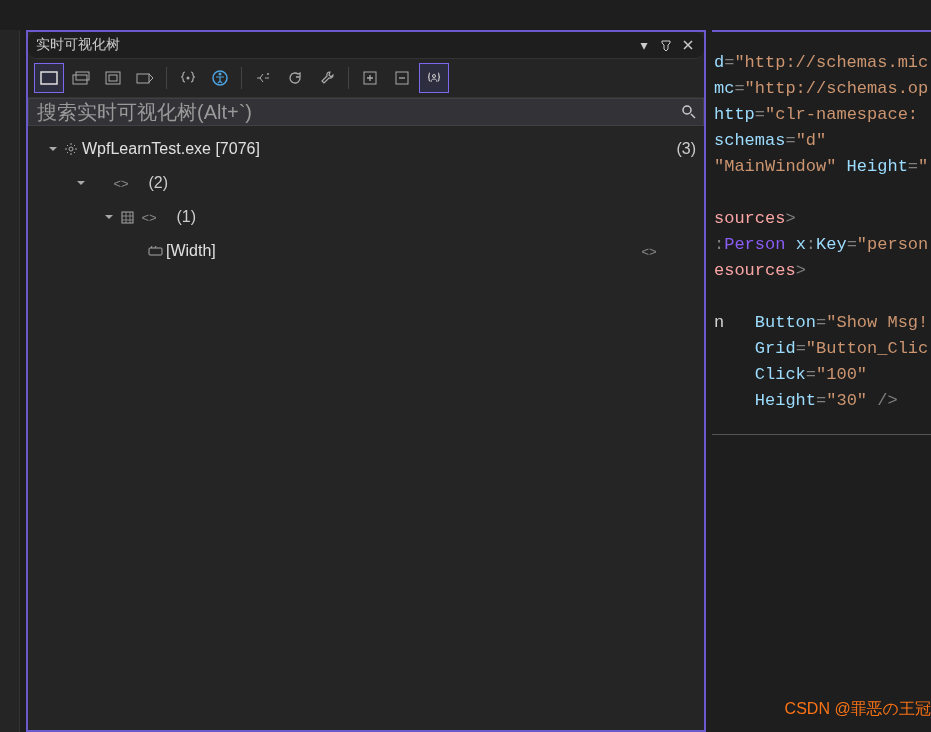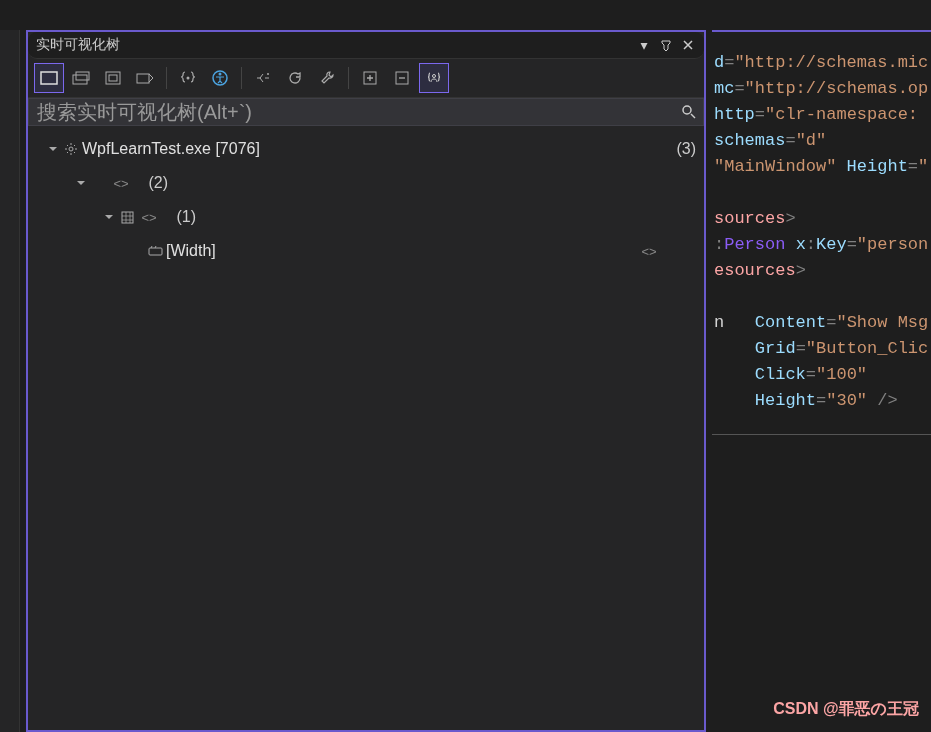--- a/index.html
+++ b/index.html
@@ -178,25 +178,24 @@
 .c-name { color: #fca5a5; }
 .c-text { color: #d4d4d4; }
 .c-key { color: #8b5cf6; }
 .hr {
   border: none;
   border-top: 1px solid #555;
   margin: 20px 0;
 }
 .watermark {
   position: absolute;
-  right: 12px;
+  right: 0;
   bottom: 12px;
-  color: #fca5a5;
+  color: #f97316;
   font-size: 16px;
-  font-weight: bold;
 }
 svg { display: block; }
 </style>
 </head>
 <body>
 
 <div class="main-layout">
   <div class="left-gutter"></div>
 
   <div class="panel">
@@ -367,21 +366,21 @@
     <div class="code-line"><span class="c-attr">d</span><span class="c-sym">=</span><span class="c-str">"http://schemas.mic</span></div>
     <div class="code-line"><span class="c-attr">mc</span><span class="c-sym">=</span><span class="c-str">"http://schemas.op</span></div>
     <div class="code-line"><span class="c-attr">http</span><span class="c-sym">=</span><span class="c-str">"clr-namespace:</span></div>
     <div class="code-line"><span class="c-attr">schemas</span><span class="c-sym">=</span><span class="c-str">"d"</span></div>
     <div class="code-line"><span class="c-str">"MainWindow"</span><span class="c-attr"> Height</span><span class="c-sym">=</span><span class="c-str">"</span></div>
     <div class="code-line">&nbsp;</div>
     <div class="code-line"><span class="c-name">sources</span><span class="c-sym">&gt;</span></div>
     <div class="code-line"><span class="c-sym">:</span><span class="c-key">Person </span><span class="c-attr">x</span><span class="c-sym">:</span><span class="c-attr">Key</span><span class="c-sym">=</span><span class="c-str">"person</span></div>
     <div class="code-line"><span class="c-name">esources</span><span class="c-sym">&gt;</span></div>
     <div class="code-line">&nbsp;</div>
-    <div class="code-line"><span class="c-text">n   </span><span class="c-attr">Content</span><span class="c-sym">=</span><span class="c-str">"Show Msg!</span></div>
+    <div class="code-line"><span class="c-text">n   </span><span class="c-attr">Button</span><span class="c-sym">=</span><span class="c-str">"Show Msg!</span></div>
     <div class="code-line">    <span class="c-attr">Grid</span><span class="c-sym">=</span><span class="c-str">"Button_Clic</span></div>
     <div class="code-line">    <span class="c-attr">Click</span><span class="c-sym">=</span><span class="c-str">"100"</span></div>
     <div class="code-line">    <span class="c-attr">Height</span><span class="c-sym">=</span><span class="c-str">"30"</span><span class="c-sym"> /&gt;</span></div>
     <hr class="hr">
   </div>
 </div>
 
 <div class="watermark">CSDN @罪恶の王冠</div>
 
 </body></html>

